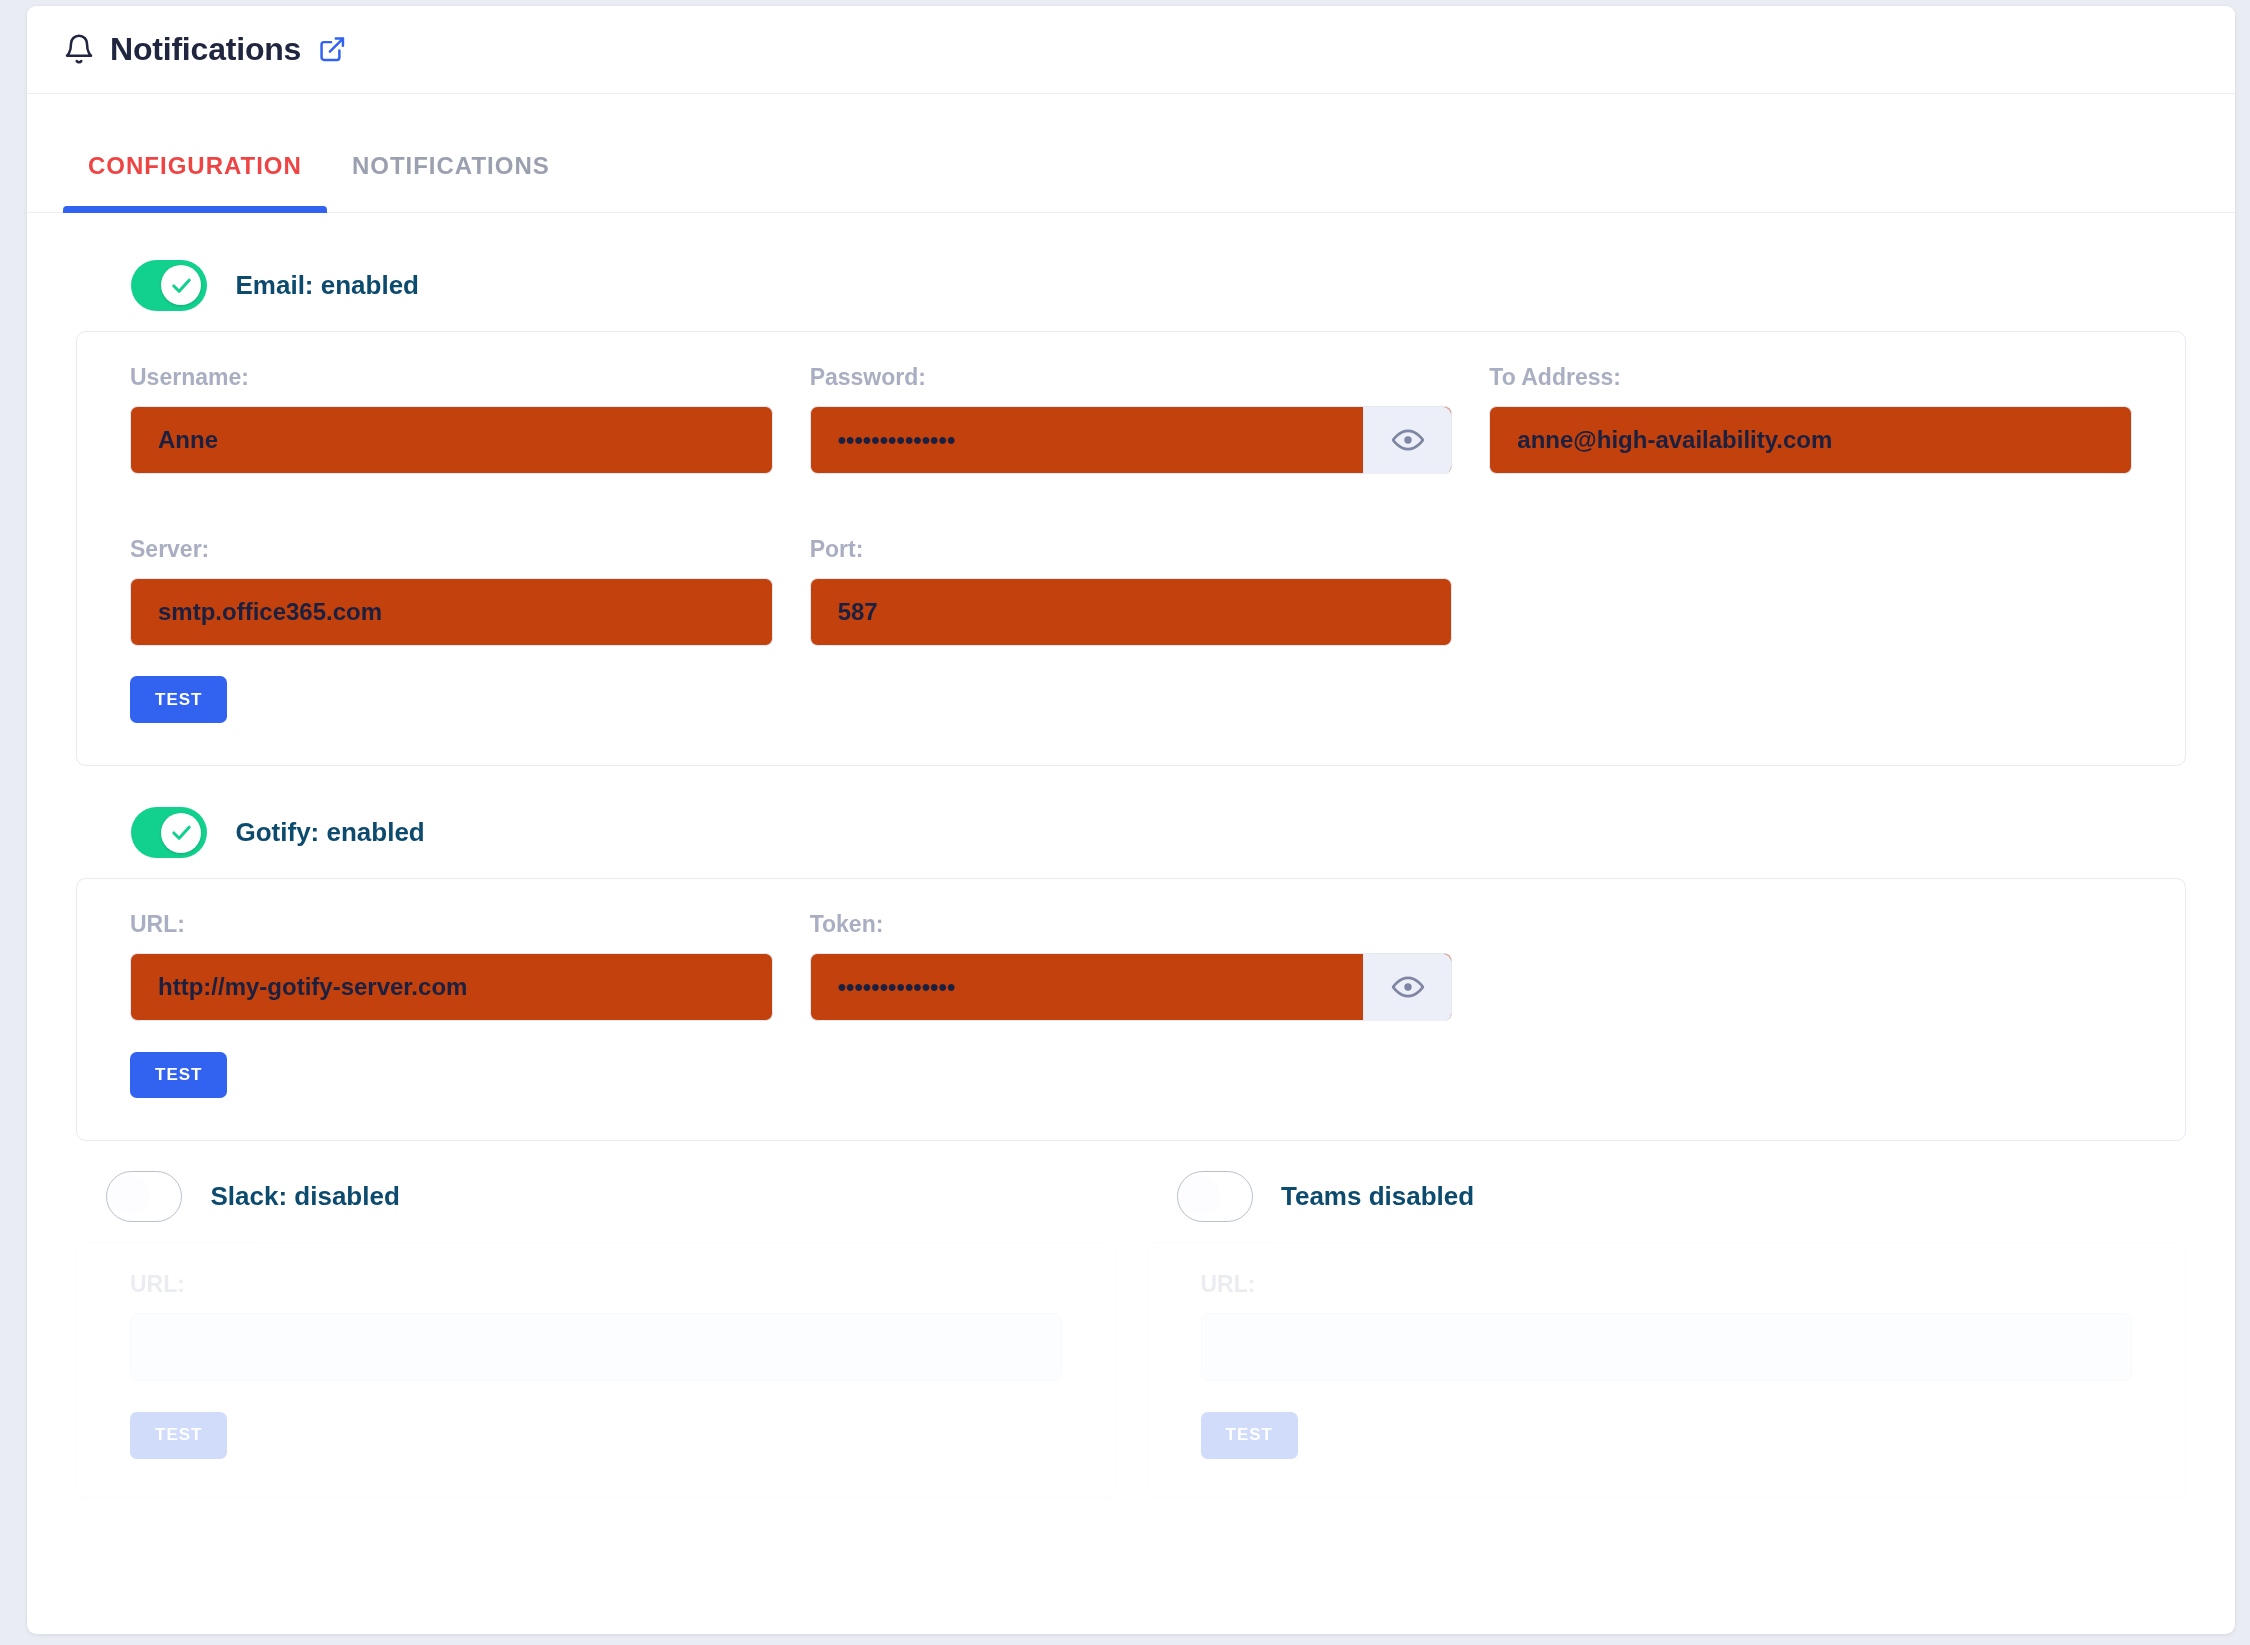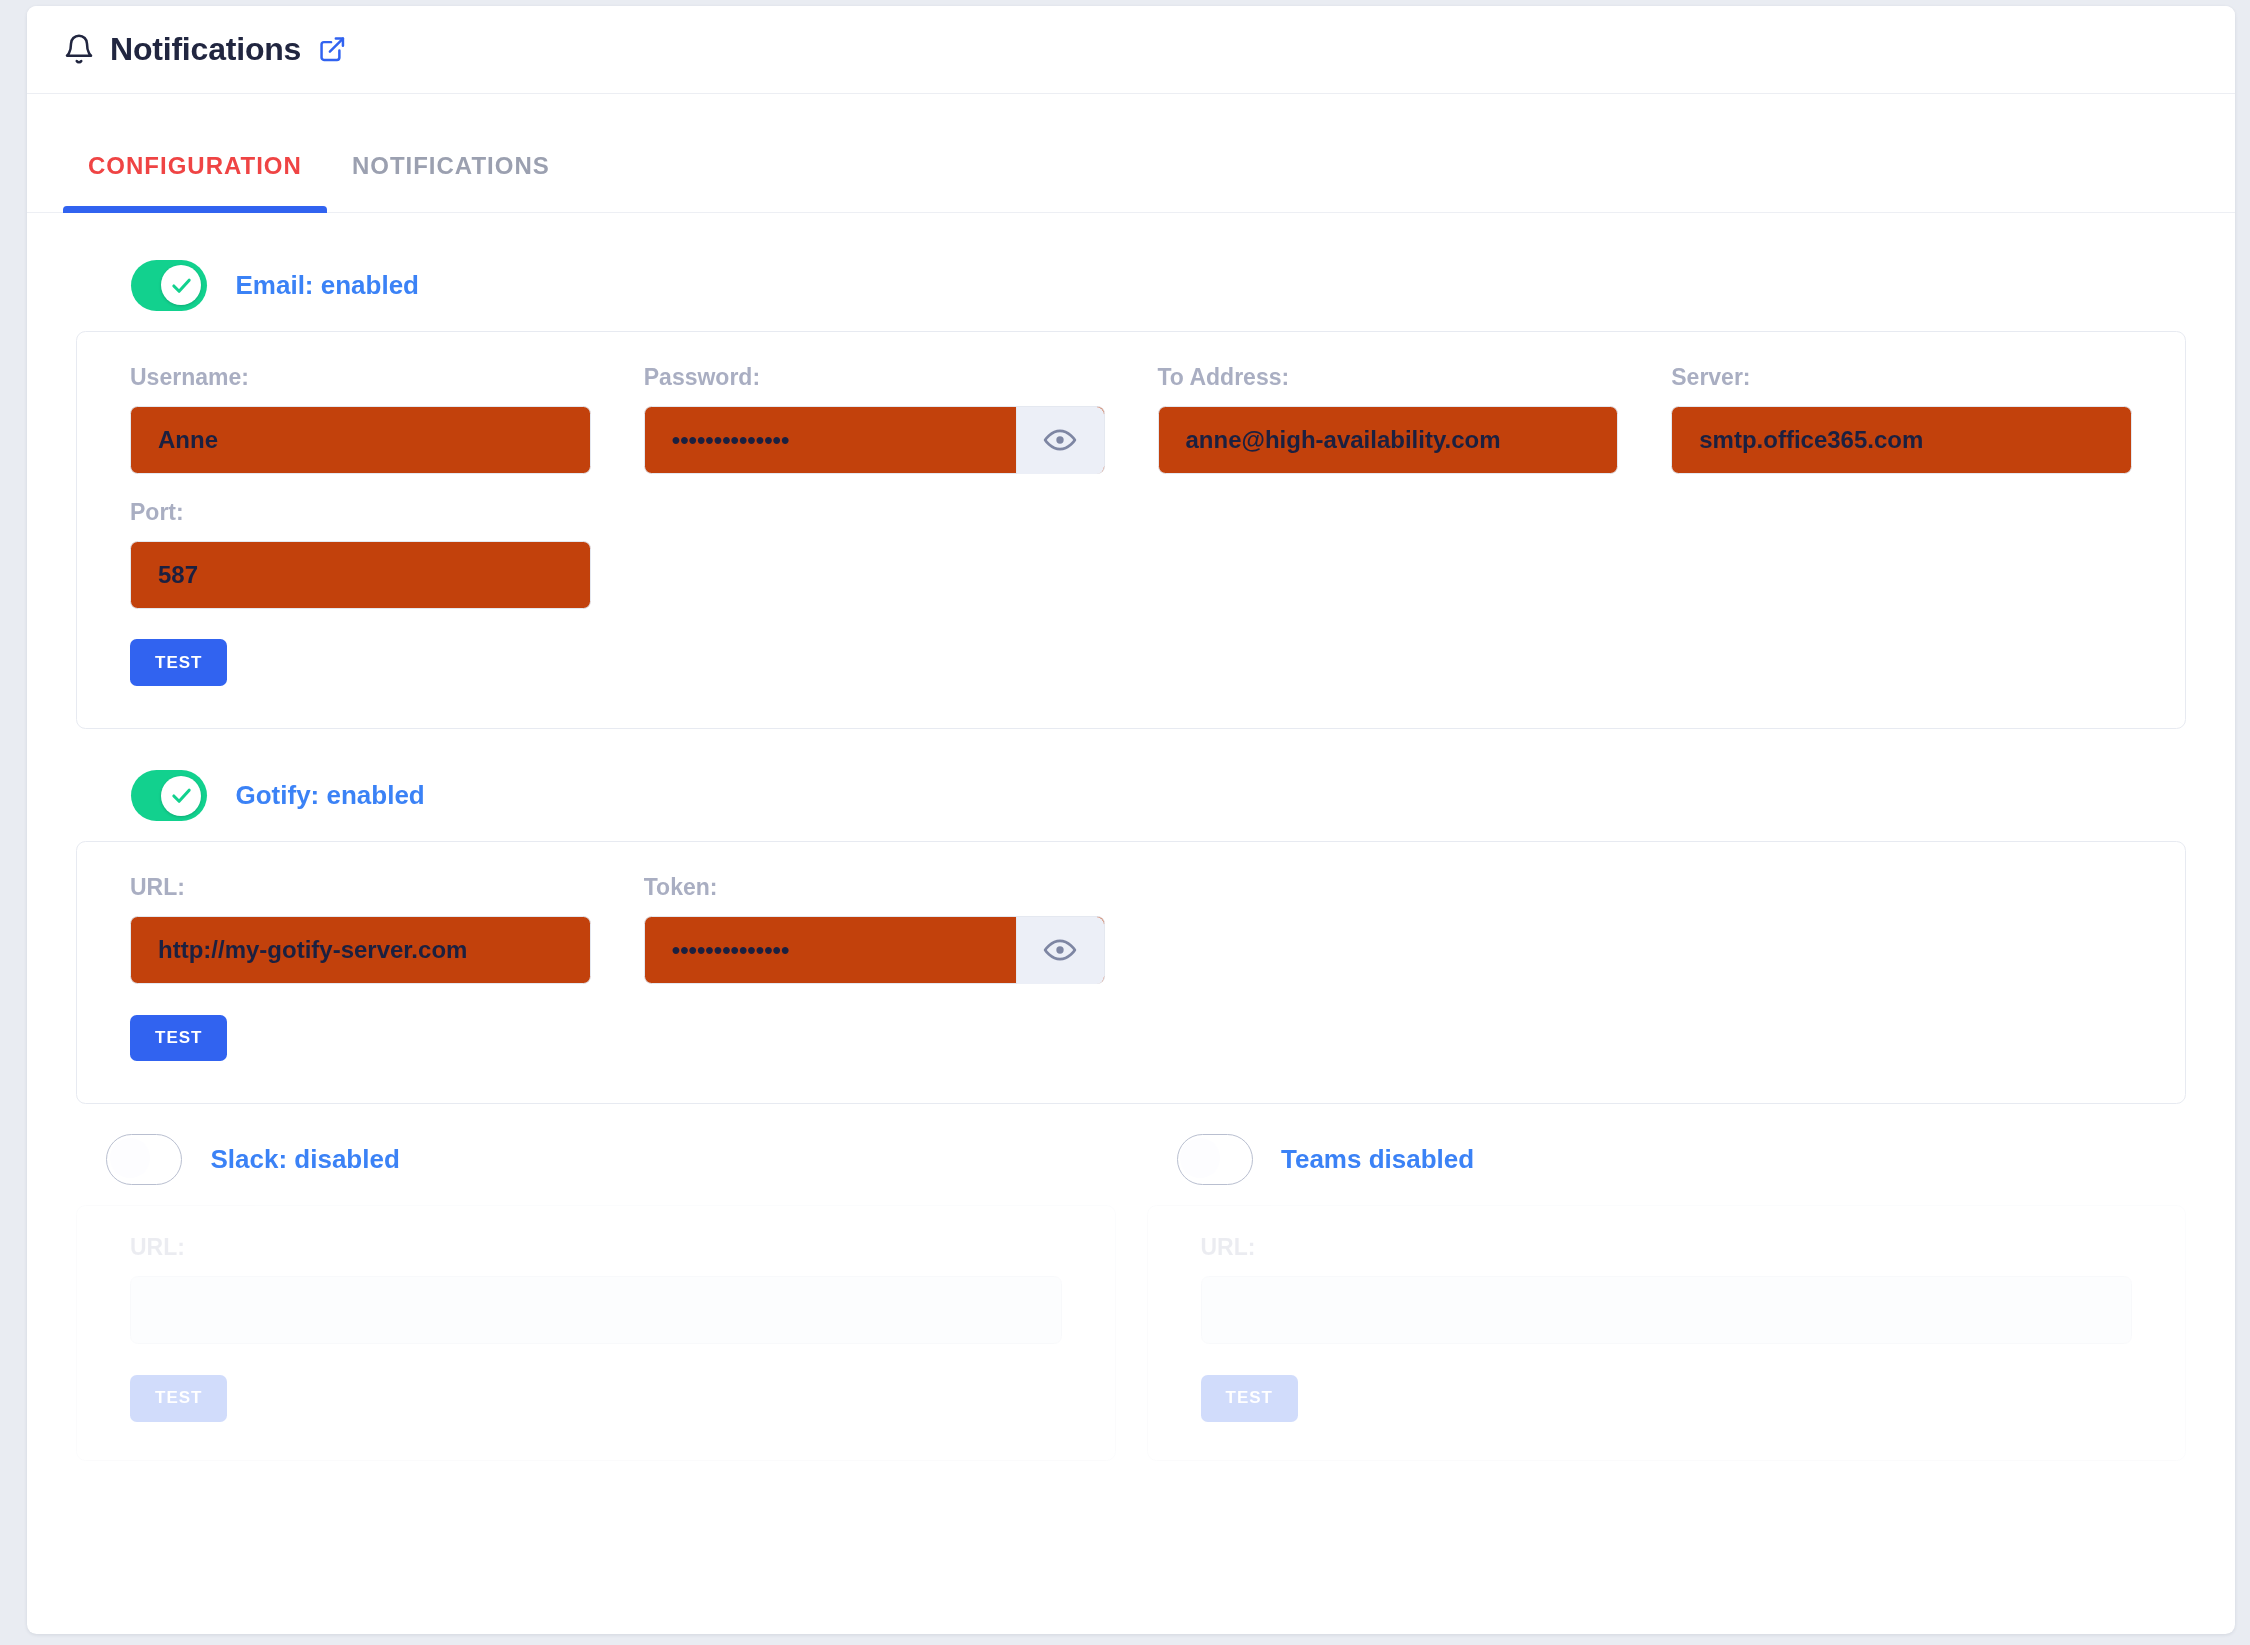--- a/index.html
+++ b/index.html
@@ -108,35 +108,36 @@
     background: #ffffff;
     display: flex; align-items: center; justify-content: center;
   }
   .toggle.on .knob { right: 5.7px; box-shadow: 0 1px 2.9px rgba(0,0,0,0.18); }
   .toggle.off .knob { left: 2.9px; top: 2.9px; width: 40px; height: 40px; background:#fdfdff; }
   .check-icon { width: 23px; height: 23px; display: block; }
 
   .channel-label {
     font-size: 26px;
     font-weight: 700;
-    color: #3b82f6;
+    color: #0c4a6e;
   }
 
   
   .card {
     border: 1px solid #e7eaf1;
     border-radius: 9.5px;
     padding: 32px 53px 42px 53px;
   }
 
   .grid2 {
     display: grid;
-    grid-template-columns: 1fr 1fr 1fr 1fr;
+    grid-template-columns: 1fr 1fr 1fr;
     column-gap: 53px;
     row-gap: 0;
+    gap: 37px;
   }
 
   .field { margin-bottom: 25px; }
   .field-label {
     display: block;
     font-size: 23px;
     font-weight: 700;
     color: #a9aec2;
     margin-bottom: 15px;
   }

